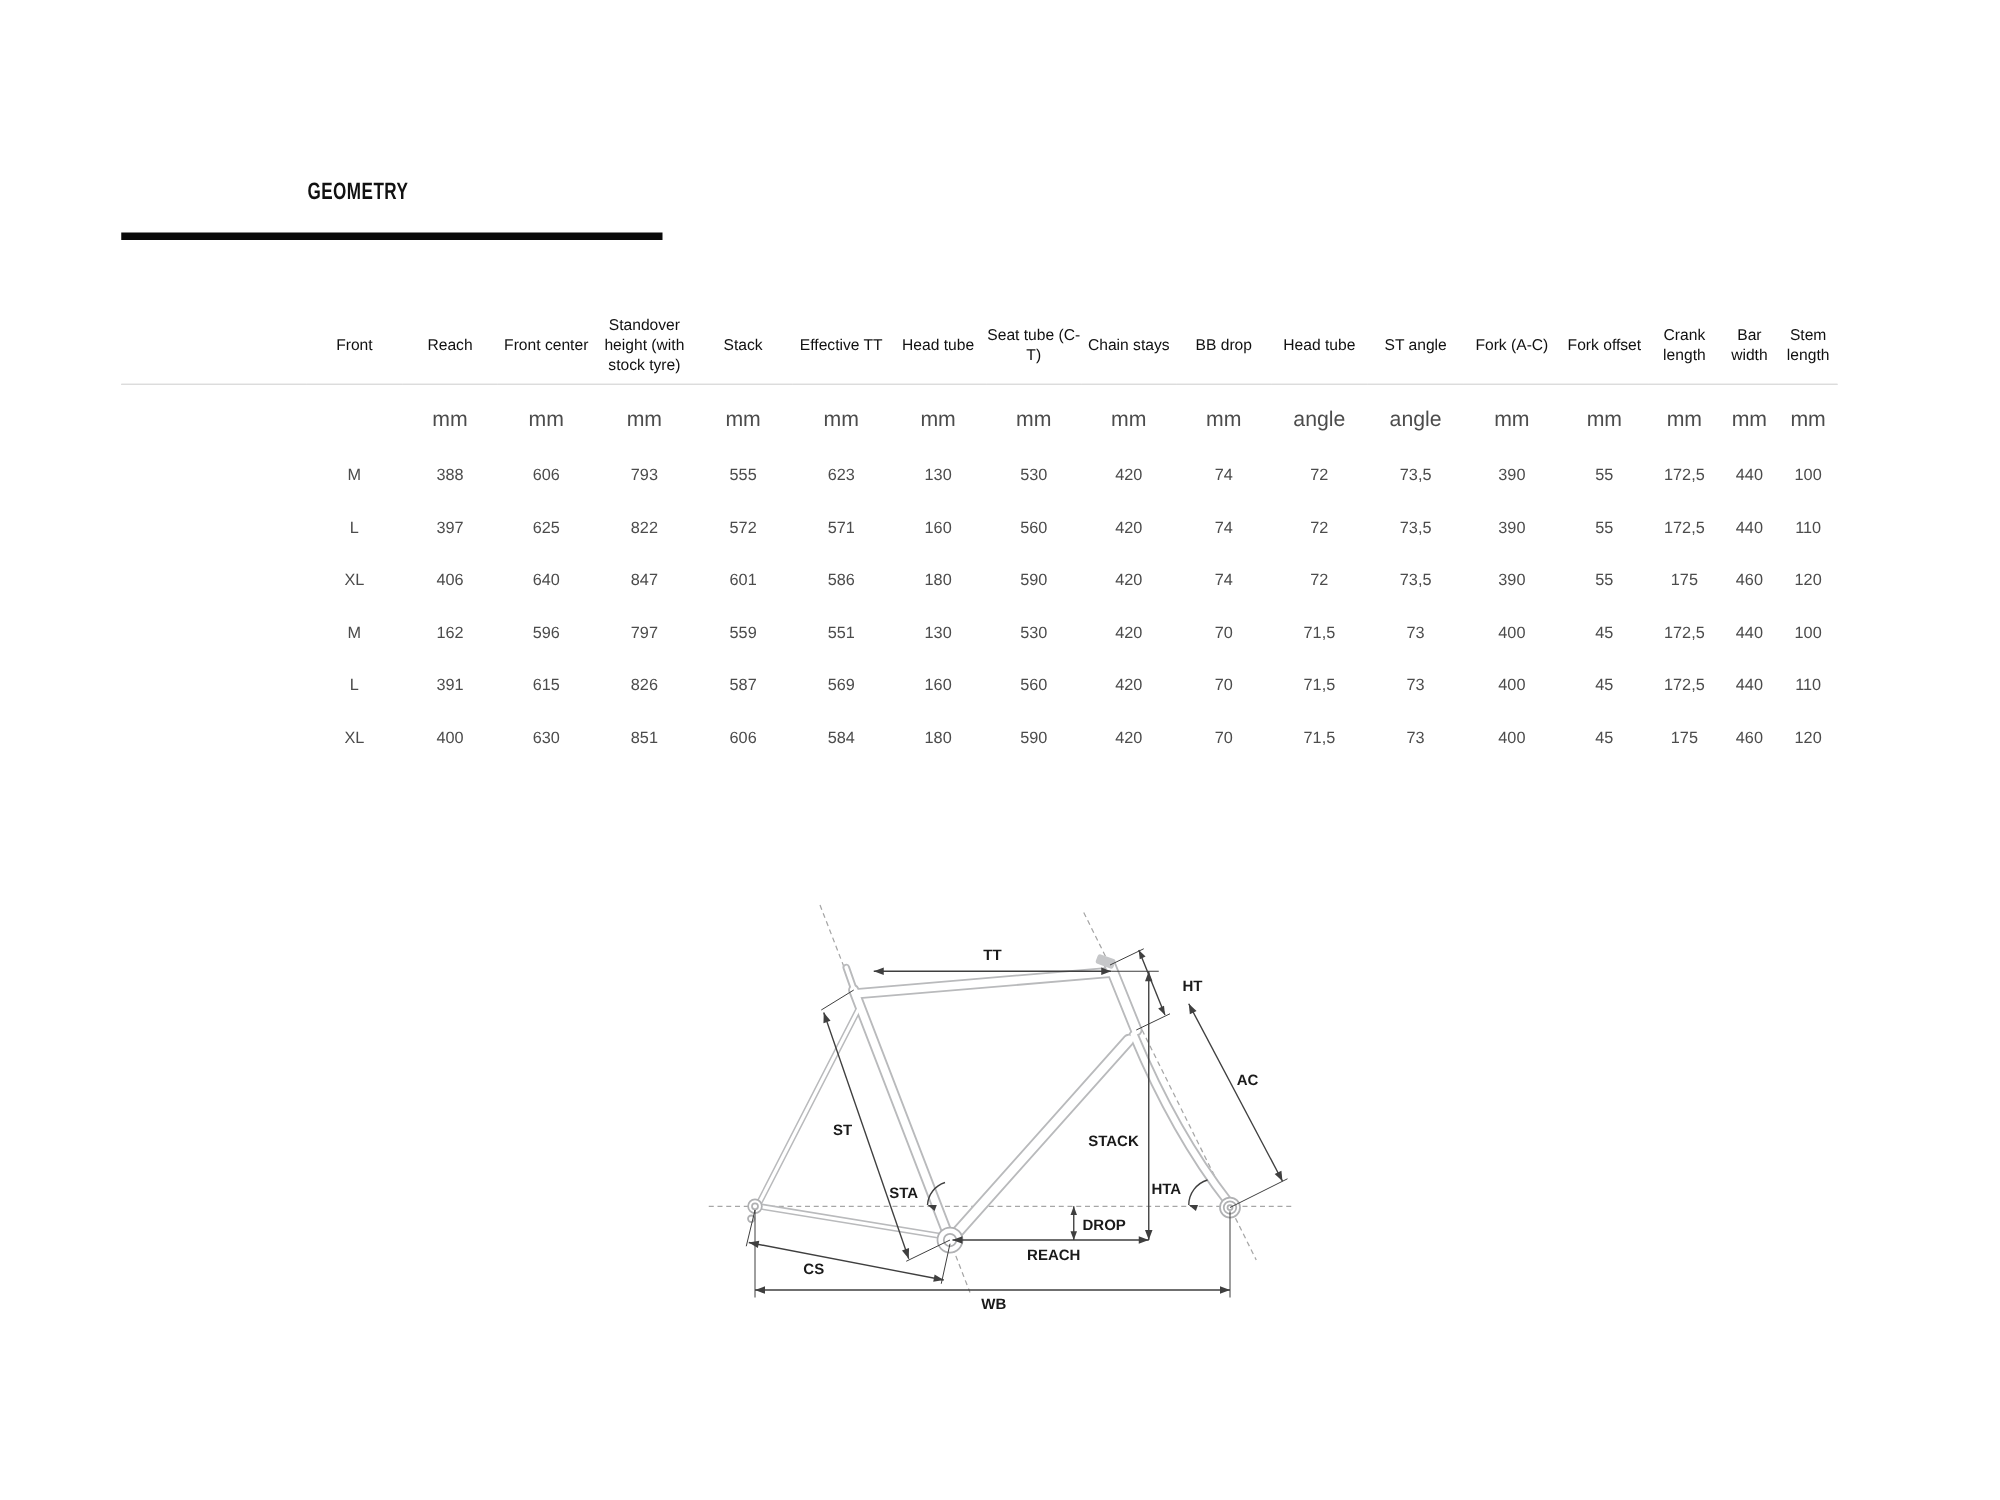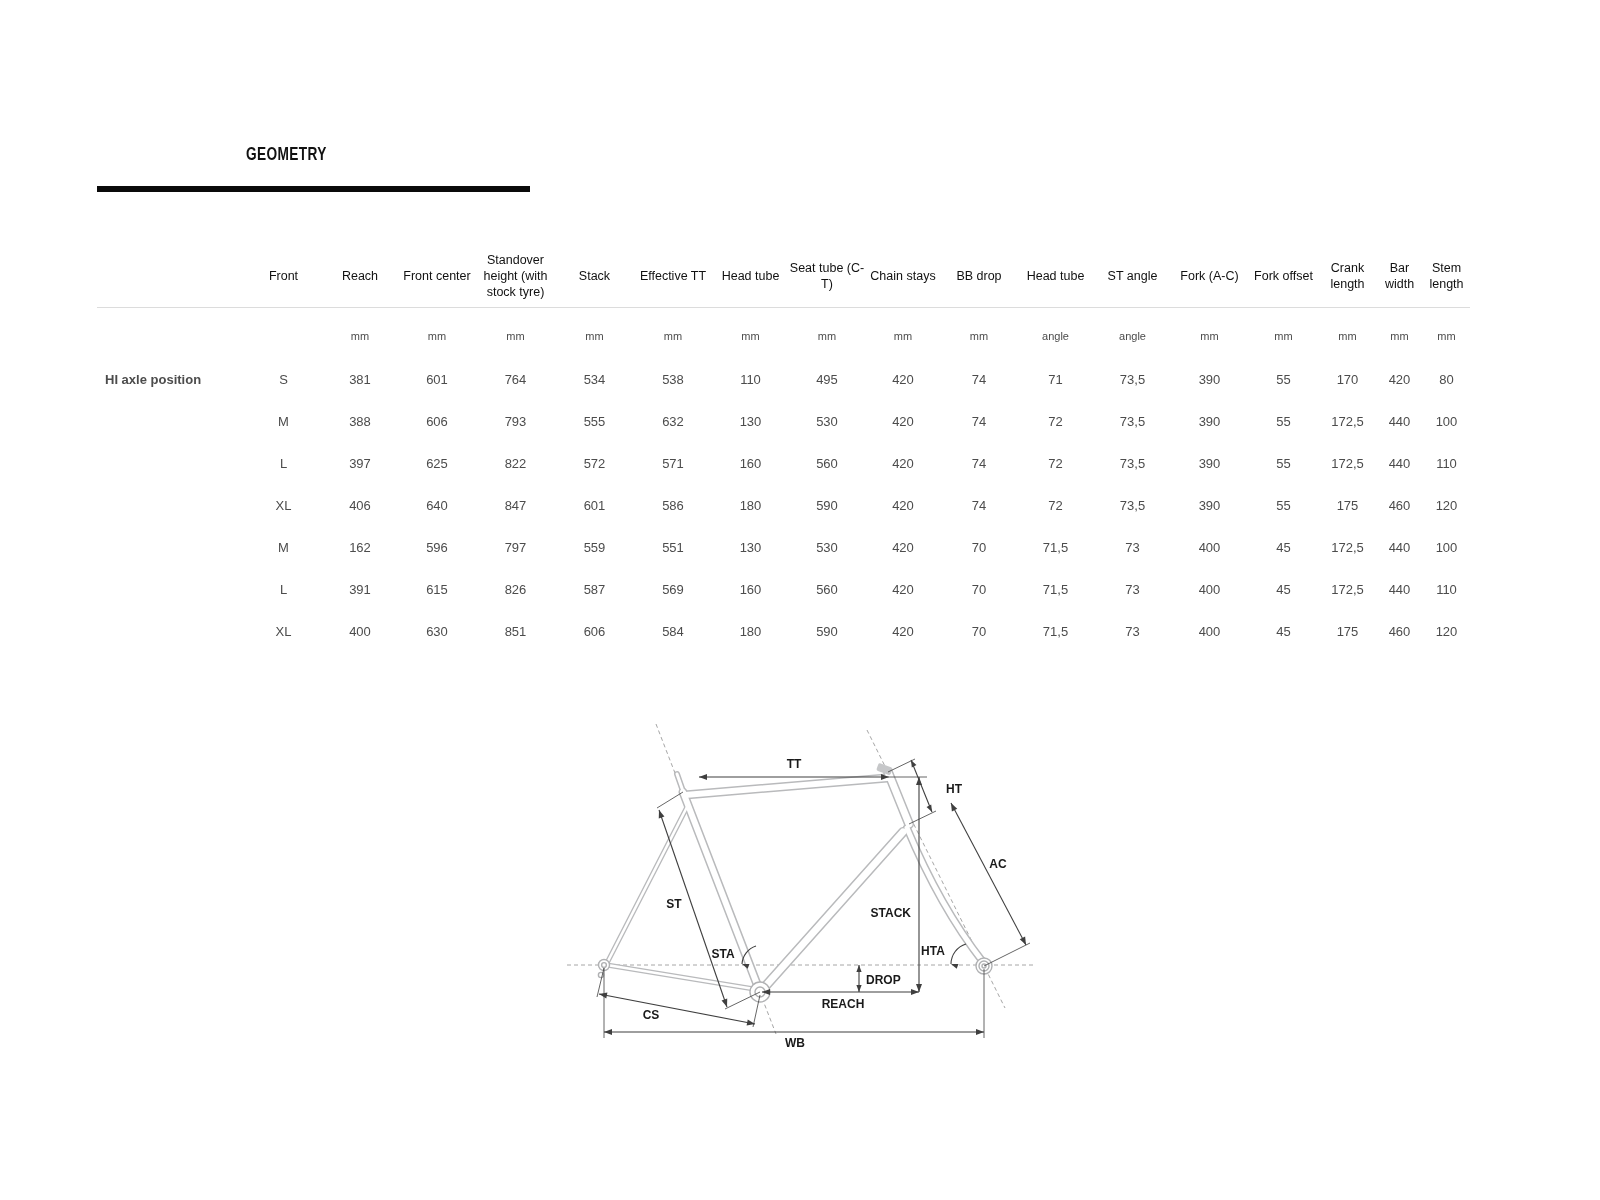--- a/index.html
+++ b/index.html
@@ -20,21 +20,21 @@
     border-collapse:collapse;table-layout:fixed;
   }
   table.geo th,table.geo td{
     padding:0;text-align:center;vertical-align:middle;font-weight:400;
   }
   thead th{
     font-weight:700;font-size:12.5px;line-height:16px;color:#111;
     height:62px;vertical-align:middle;
   }
   thead tr{border-bottom:1px solid #dcdcdc;}
-  tr.units td{height:44px;color:#4c4c4c;font-size:11px;padding-top:6px;}
+  tr.units td{height:44px;color:#4c4c4c;font-size:17px;padding-top:6px;}
   tbody tr.datarow td{height:42px;color:#4c4c4c;font-size:13px;}
   tbody td.rowlabel, thead th.corner, tr.units td.rowlabel{
     text-align:left;padding-left:8px;
   }
   tbody td.rowlabel{font-weight:700;color:#111;font-size:13px;}
   .diagram-wrap{position:absolute;left:557px;top:712px;width:504px;height:350px;}
   .dimlabel{font-family:"Liberation Sans","DejaVu Sans",sans-serif;font-size:12px;font-weight:700;fill:#1a1a1a;}
 </style>
 </head>
 <body>
@@ -102,47 +102,27 @@
       <td>angle</td>
       <td>mm</td>
       <td>mm</td>
       <td>mm</td>
       <td>mm</td>
       <td>mm</td>
     </tr>
   </tbody>
   <tbody id="data-rows">
       <tr class="datarow">
-        <td class="rowlabel">HI axle position</td>
-        <td>S</td>
-        <td>381</td>
-        <td>601</td>
-        <td>764</td>
-        <td>534</td>
-        <td>538</td>
-        <td>110</td>
-        <td>495</td>
-        <td>420</td>
-        <td>74</td>
-        <td>71</td>
-        <td>73,5</td>
-        <td>390</td>
-        <td>55</td>
-        <td>170</td>
-        <td>420</td>
-        <td>80</td>
-      </tr>
-      <tr class="datarow">
         <td class="rowlabel"></td>
         <td>M</td>
         <td>388</td>
         <td>606</td>
         <td>793</td>
         <td>555</td>
-        <td>632</td>
+        <td>623</td>
         <td>130</td>
         <td>530</td>
         <td>420</td>
         <td>74</td>
         <td>72</td>
         <td>73,5</td>
         <td>390</td>
         <td>55</td>
         <td>172,5</td>
         <td>440</td>

